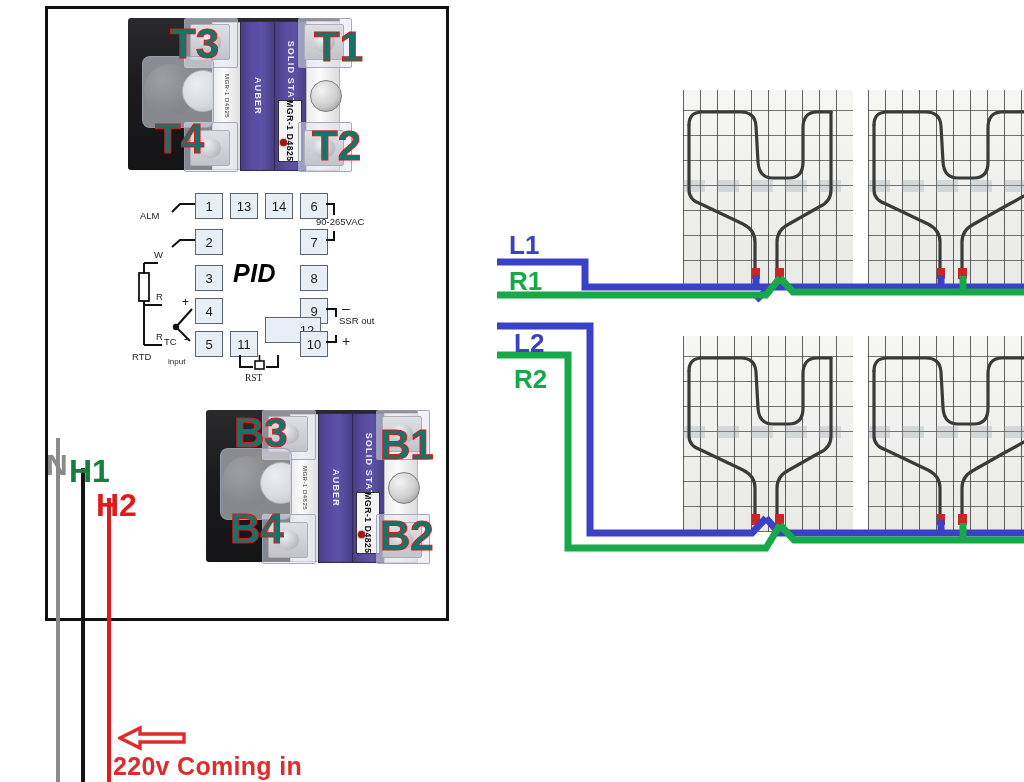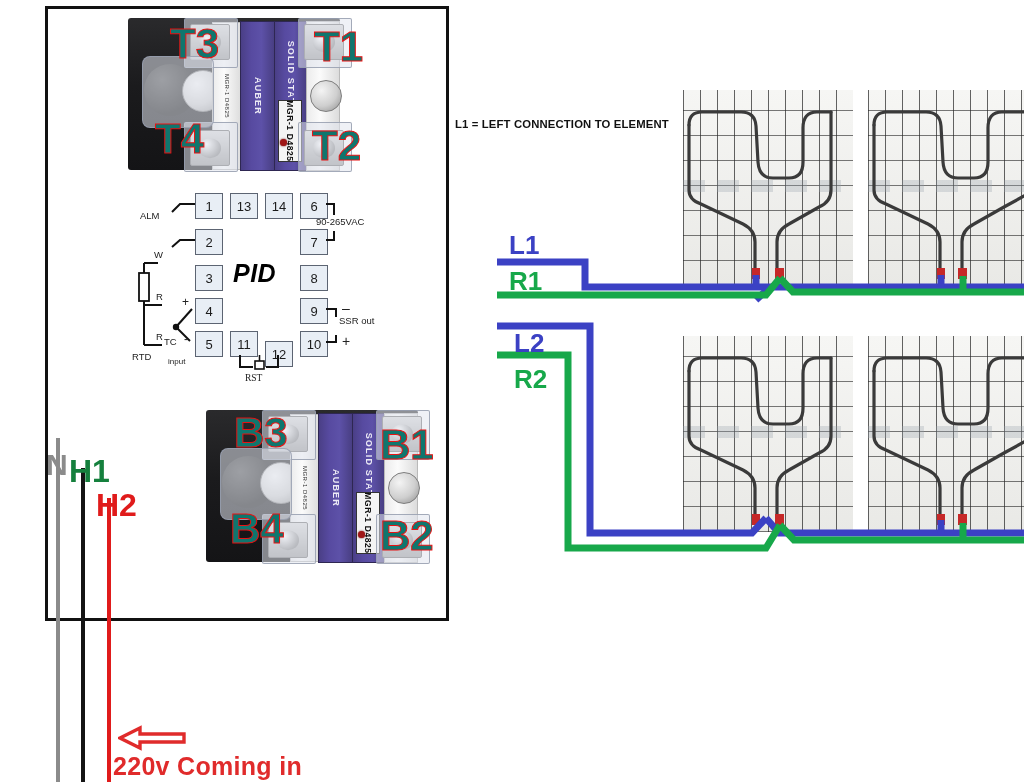--- a/index.html
+++ b/index.html
@@ -142,21 +142,21 @@
   <div class="term" style="left:180px;top:44px;">7</div>
 
   <div class="term" style="left:75px;top:80px;">3</div>
   <div class="term" style="left:180px;top:80px;">8</div>
 
   <div class="term" style="left:75px;top:113px;">4</div>
   <div class="term" style="left:180px;top:113px;">9</div>
 
   <div class="term" style="left:75px;top:146px;">5</div>
   <div class="term" style="left:110px;top:146px;">11</div>
-  <div class="term" style="left:145px;top:156px;">12</div>
+  <div class="term" style="left:145px;top:132px;padding-left:28px;">12</div>
   <div class="term" style="left:180px;top:146px;">10</div>
 
   <div class="pid-word" style="left:113px;top:74px;font-style:italic;">PID</div>
 
   <svg class="abs el-svg" style="left:0;top:0;width:290px;height:200px;overflow:visible;">
 
     <path d="M52,27 L60,19 L75,19" fill="none" stroke="#111" stroke-width="2"></path>
 
     <path d="M52,62 L60,55 L75,55" fill="none" stroke="#111" stroke-width="2"></path>
     <path d="M52,27 L52,62" fill="none" stroke="#111" stroke-width="0"></path>
@@ -237,21 +237,20 @@
   <div class="clipcover" style="left:170px;top:104px;width:52px;height:48px;"></div>
   <div class="clipcover" style="left:14px;top:38px;width:70px;height:70px;border-radius:8px;"></div>
 </div>
 
 <div class="ssr-label" style="left:234px;top:412px;font-size:42px;">B3</div>
 <div class="ssr-label" style="left:380px;top:424px;font-size:42px;">B1</div>
 <div class="ssr-label" style="left:230px;top:508px;font-size:42px;">B4</div>
 <div class="ssr-label" style="left:380px;top:515px;font-size:42px;">B2</div>
 
 <div class="abs" id="legend">
-  <div>L1 = LEFT CONNECTION TO ELEMENT</div>
 </div>
 
 <div class="element abs" style="left:683px;top:90px;width:170px;height:196px;">
   <div class="grid-bg"></div>
   <div class="wm"></div>
   <svg class="el-svg" width="170" height="196">
     <path d="M6,35 Q6,22 19,22 L58,22 Q72,22 73,36 L75,72 Q76,88 90,88 L106,88 Q120,88 120,72 L120,38 Q120,22 134,22 L148,22" fill="none" stroke="#3a3a3a" stroke-width="3.2" stroke-linecap="round"></path>
     <path d="M6,35 L6,100 Q6,110 18,114 L60,134 Q72,140 72,152 L72,186" fill="none" stroke="#3a3a3a" stroke-width="3.2" stroke-linecap="round"></path>
     <path d="M148,22 L148,100 Q148,112 136,117 L106,134 Q94,140 94,152 L94,186" fill="none" stroke="#3a3a3a" stroke-width="3.2" stroke-linecap="round"></path>
   </svg>

